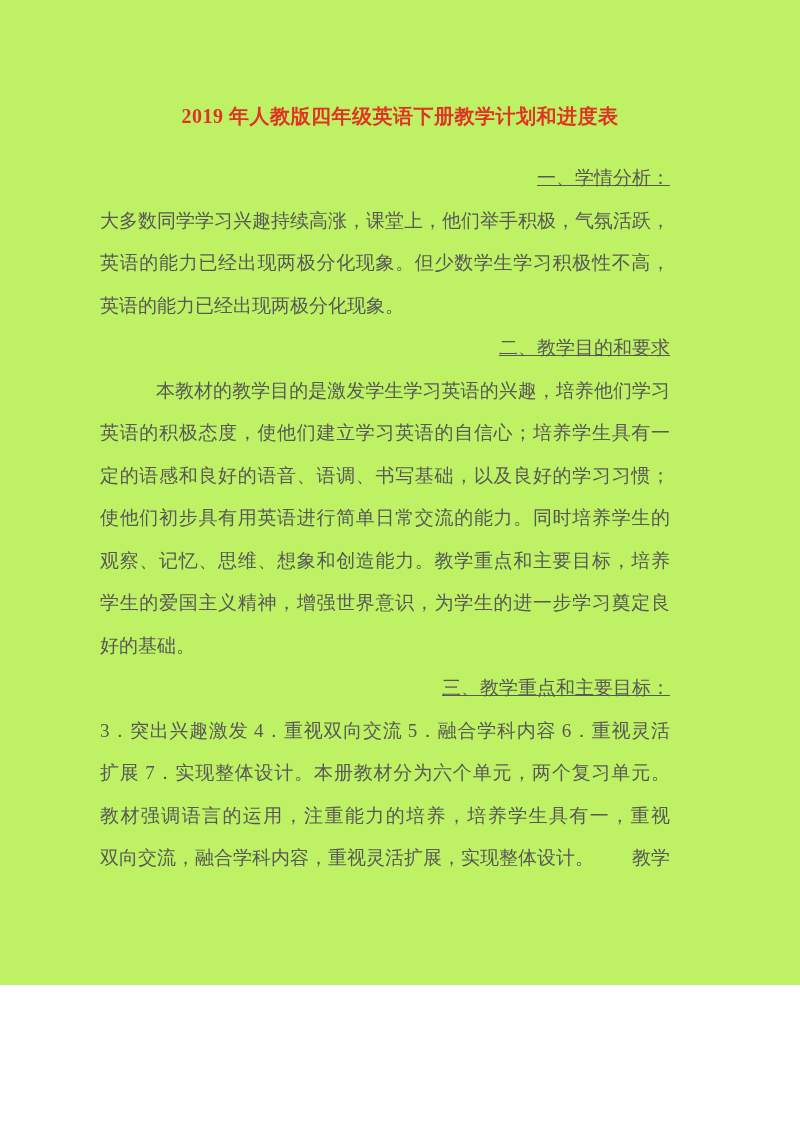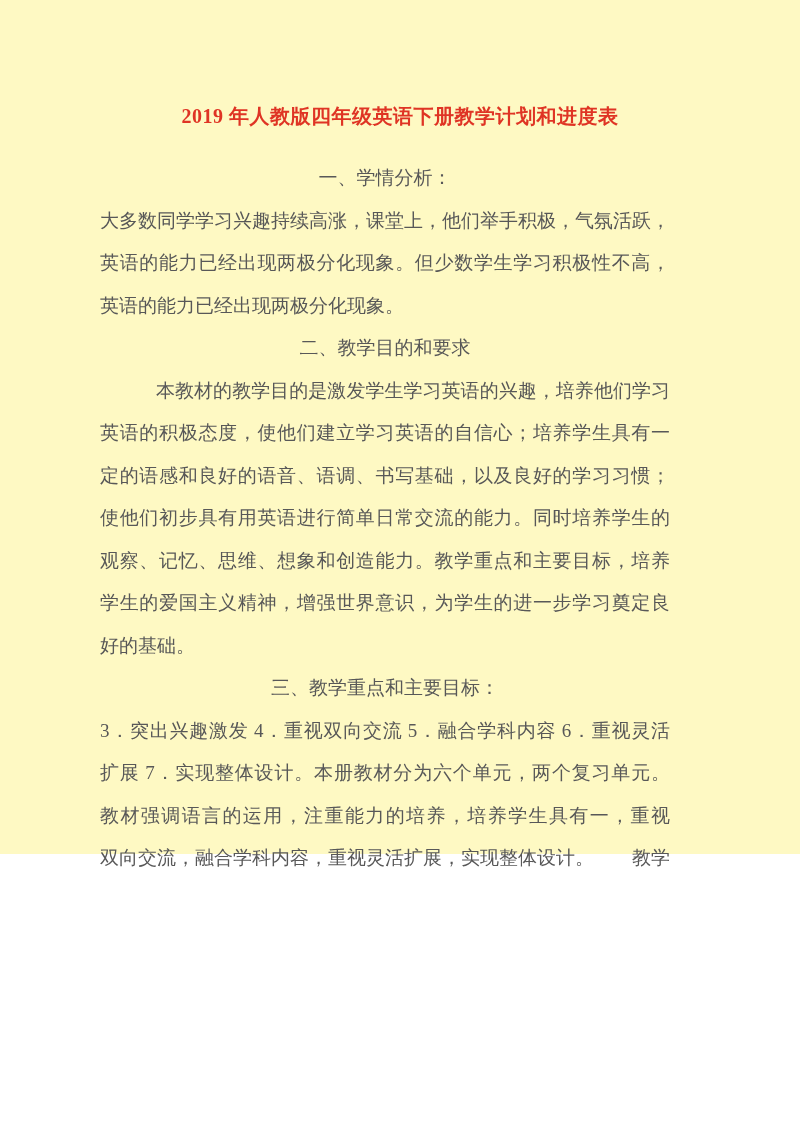--- a/index.html
+++ b/index.html
@@ -8,22 +8,22 @@
     background: #ffffff;
   }
   body {
     width: 800px;
     height: 1132px;
     overflow: hidden;
     font-family: "Liberation Serif", "DejaVu Serif", serif;
   }
   .doc {
     width: 800px;
-    height: 854px;
-    background: #fef9c3;
+    height: 985px;
+    background: #bef264;
     position: relative;
   }
   .doc-title {
     margin: 0;
     padding-top: 100px;
     text-align: center;
     font-size: 20px;
     line-height: 32px;
     font-weight: bold;
     color: #df3424;
@@ -35,21 +35,21 @@
     margin-top: 25px;
     font-size: 19px;
     color: #585858;
   }
   .line {
     height: 42.5px;
     line-height: 42.5px;
     overflow: hidden;
   }
   
-  .line.h { text-align: center; }
+  .line.h { text-align: right; text-decoration: underline; }
   
   .line.f {
     text-indent: 56px;
     text-align: justify;
     text-align-last: justify;
   }
   
   .line.j {
     text-align: justify;
     text-align-last: justify;

